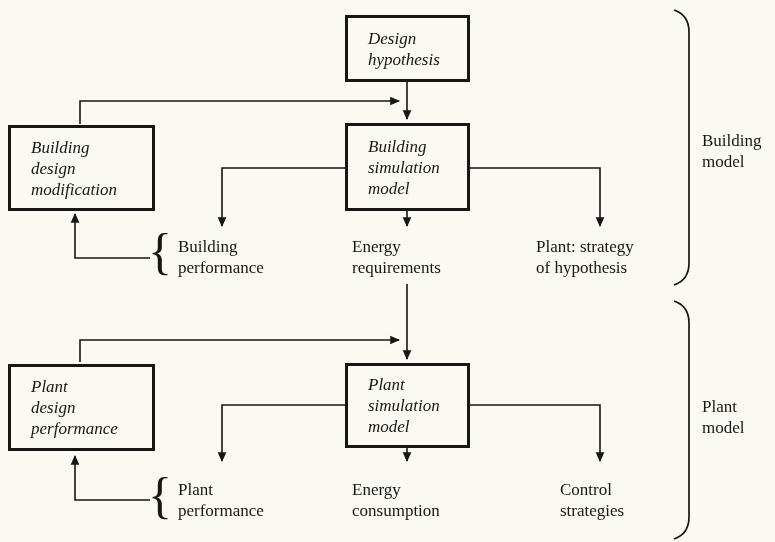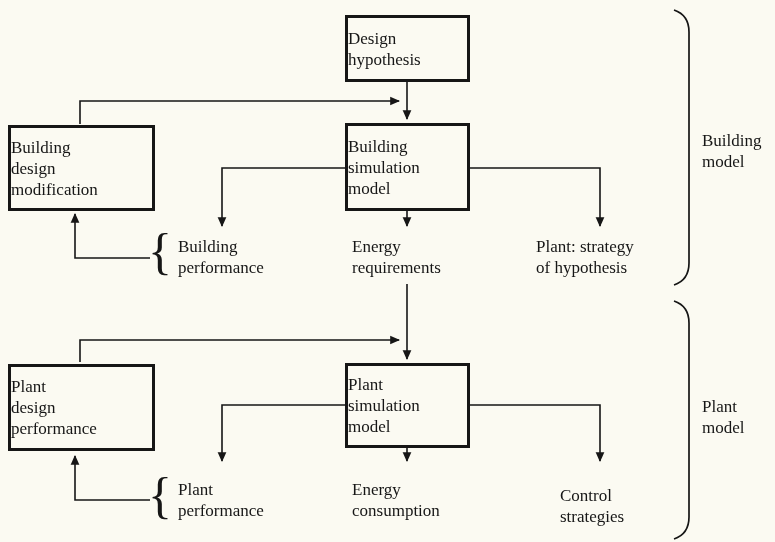--- a/index.html
+++ b/index.html
@@ -16,25 +16,26 @@
   .wires {
     position: absolute;
     left: 0; top: 0;
     width: 775px; height: 542px;
   }
   .box {
     position: absolute;
     border: 3px solid #161616;
     display: flex;
     align-items: center;
-    padding-left: 0;
+    padding-left: 20px;
     font-size: 17px;
     line-height: 21px;
     white-space: pre-line;
     background: transparent;
+    font-style: italic;
   }
   .lbl {
     position: absolute;
     font-size: 17px;
     line-height: 21px;
     white-space: pre-line;
   }
   .brace {
     position: absolute;
     font-size: 50px;
@@ -104,21 +105,21 @@
 
   <div class="lbl" style="left:536px; top:236px;">Plant: strategy
 of hypothesis</div>
 
   <div class="lbl" style="left:178px; top:479px;">Plant
 performance</div>
 
   <div class="lbl" style="left:352px; top:479px;">Energy
 consumption</div>
 
-  <div class="lbl" style="left:560px; top:479px;margin-top:6px;">Control
+  <div class="lbl" style="left:560px; top:479px;">Control
 strategies</div>
 
   <div class="lbl" style="left:702px; top:130px;">Building
 model</div>
 
   <div class="lbl" style="left:702px; top:396px;">Plant
 model</div>
 
 </div>
 

